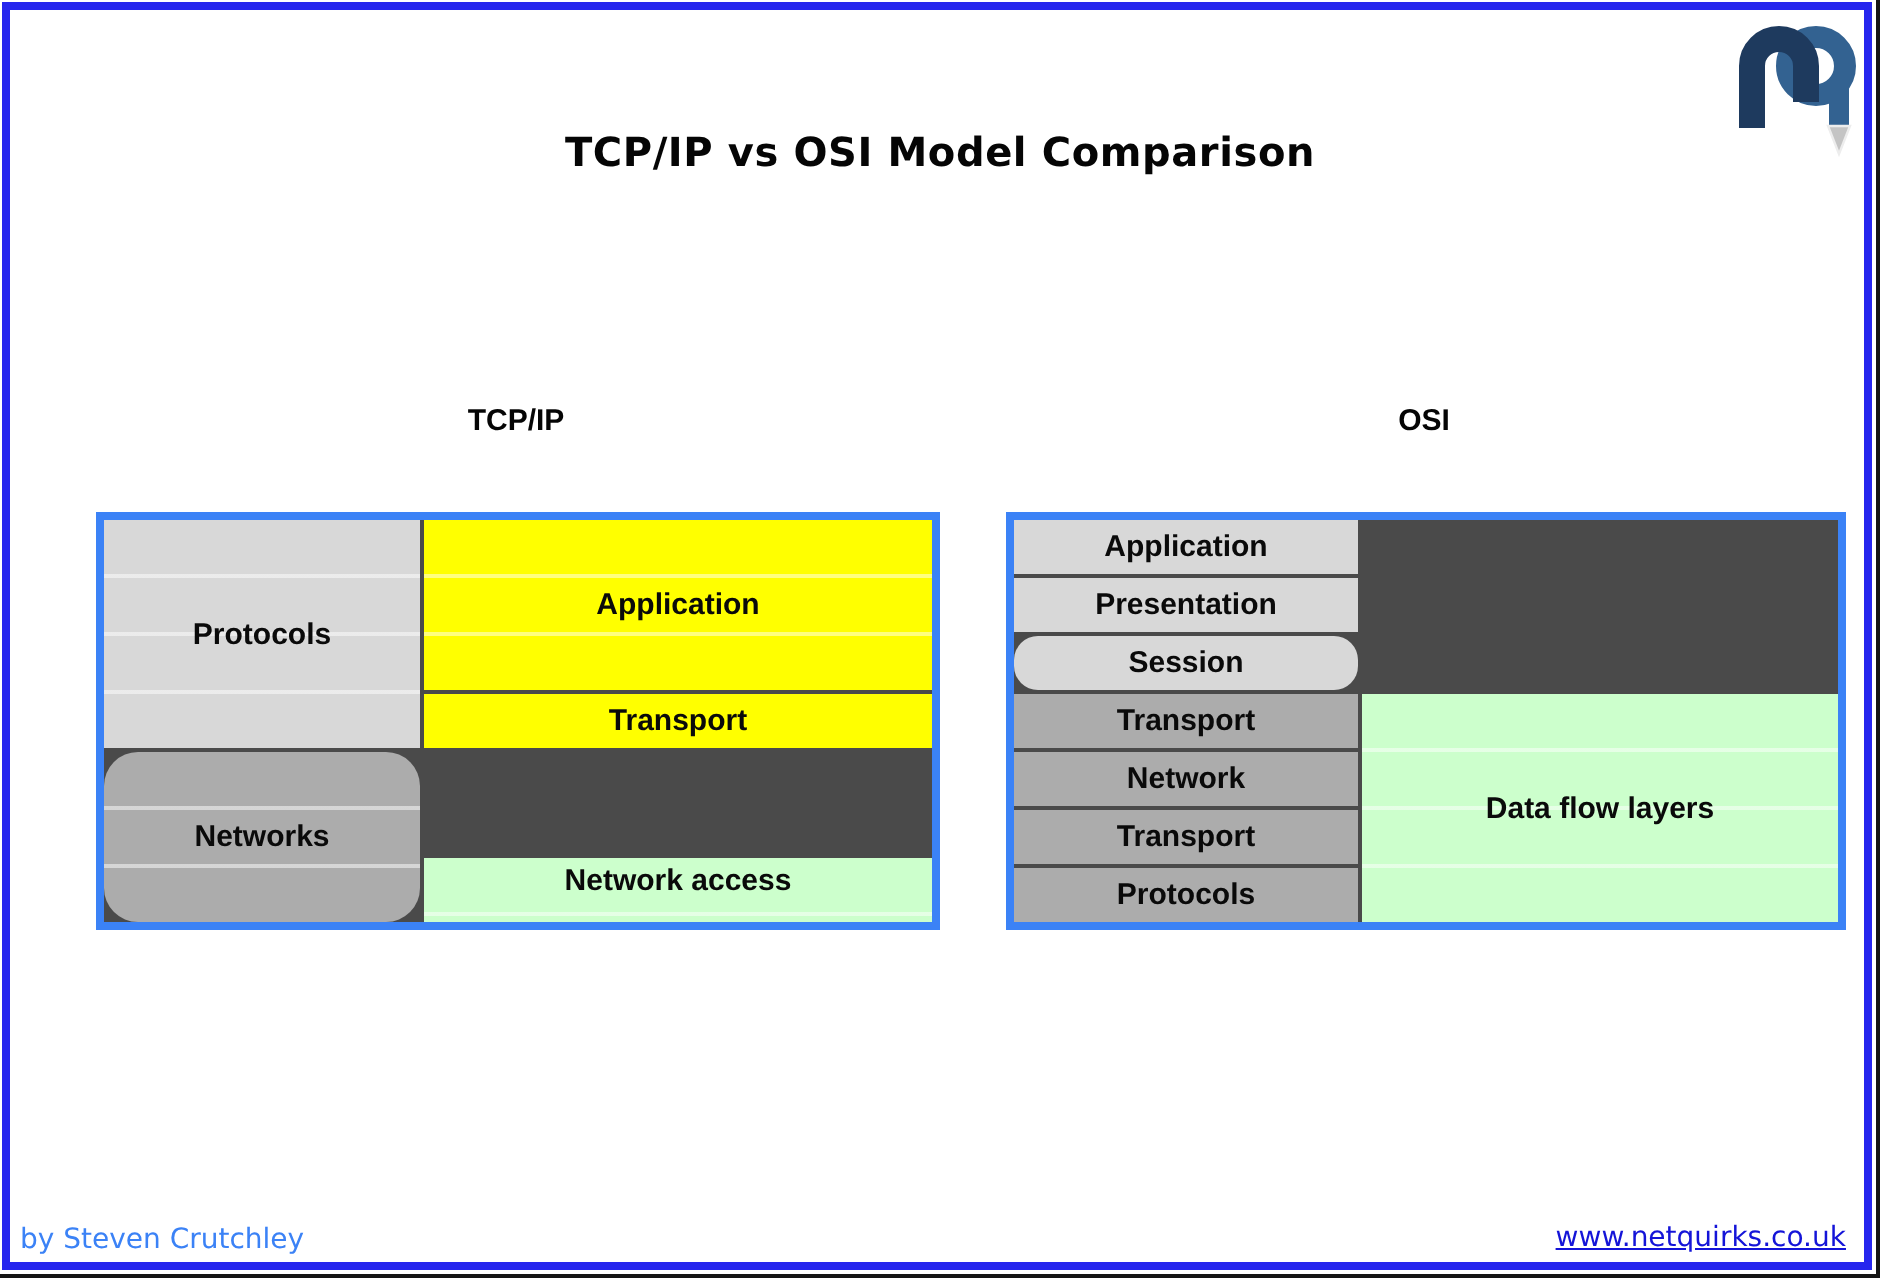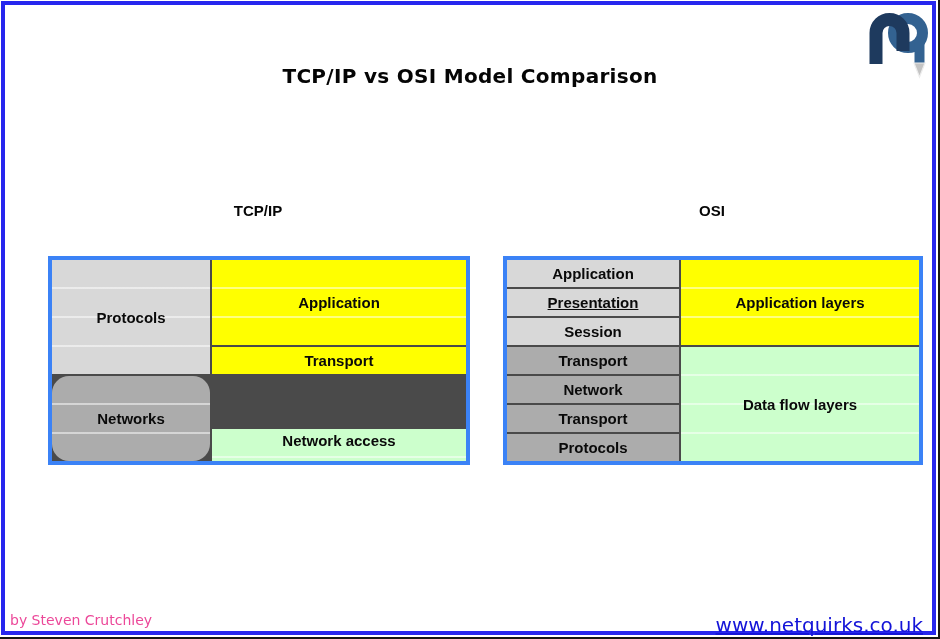--- a/index.html
+++ b/index.html
@@ -51,24 +51,24 @@
   .span-r4-8{grid-row:4/8;}
   .span-r5-8{grid-row:5/8;border-radius:17px;}
   .span-r6-8{grid-row:6/8;margin-top:24px;}
   .col1{grid-column:1;}
   .col2{grid-column:2;}
   .top-align2{align-items:flex-start;padding-top:3px;}
 
   .logo{position:absolute;left:868px;top:6px;width:64px;height:74px;z-index:3;}
 
   .footer-author{
-    position:absolute;left:10px;bottom:11px;font-size:14px;color:#ec4899;z-index:3;margin-top:31px;
+    position:absolute;left:10px;bottom:11px;font-size:14px;color:#3b82f6;z-index:3;margin-top:31px;
   }
   .footer-link{
-    position:absolute;right:17px;bottom:2px;font-size:20px;color:#1414d8;
+    position:absolute;right:17px;bottom:12px;font-size:14px;color:#1414d8;
     text-decoration:underline;cursor:pointer;z-index:3;
   }
 </style>
 </head>
 <body>
 
 <div class="stage">
 
   <div class="blue-frame"></div>
   <div class="edge-right"></div>
@@ -89,26 +89,25 @@
   <div class="model-table tbl-tcpip">
     <div class="cell col1 span-r1-5 gray-light rowlines">Protocols</div>
     <div class="cell col1 span-r5-8 gray-dark rowlines">Networks</div>
     <div class="cell col2 span-r1-4 yellow rowlines" style="grid-row:1/4;">Application</div>
     <div class="cell col2 yellow" style="grid-row:4;">Transport</div>
     <div class="cell col2 span-r6-8 green rowlines top-align2">Network access</div>
   </div>
 
   <div class="model-table tbl-osi">
     <div class="cell col1 gray-light" style="grid-row:1;">Application</div>
-    <div class="cell col1 gray-light" style="grid-row:2;text-decoration:underline;">Presentation</div>
-    <div class="cell col1 gray-light" style="grid-row:3;">Session</div>
+    <div class="cell col1 gray-light" style="grid-row:2;">Presentation</div>
+    <div class="cell col1 gray-light" style="grid-row:3;border-radius:12px;">Session</div>
     <div class="cell col1 gray-dark" style="grid-row:4;">Transport</div>
     <div class="cell col1 gray-dark" style="grid-row:5;">Network</div>
     <div class="cell col1 gray-dark" style="grid-row:6;">Transport</div>
     <div class="cell col1 gray-dark" style="grid-row:7;">Protocols</div>
-    <div class="cell col2 span-r1-4 yellow rowlines">Application layers</div>
     <div class="cell col2 span-r4-8 green rowlines">Data flow layers</div>
   </div>
 
   <div class="footer-author">by Steven Crutchley</div>
   <a class="footer-link">www.netquirks.co.uk</a>
 
 </div>
 
 </body></html>

